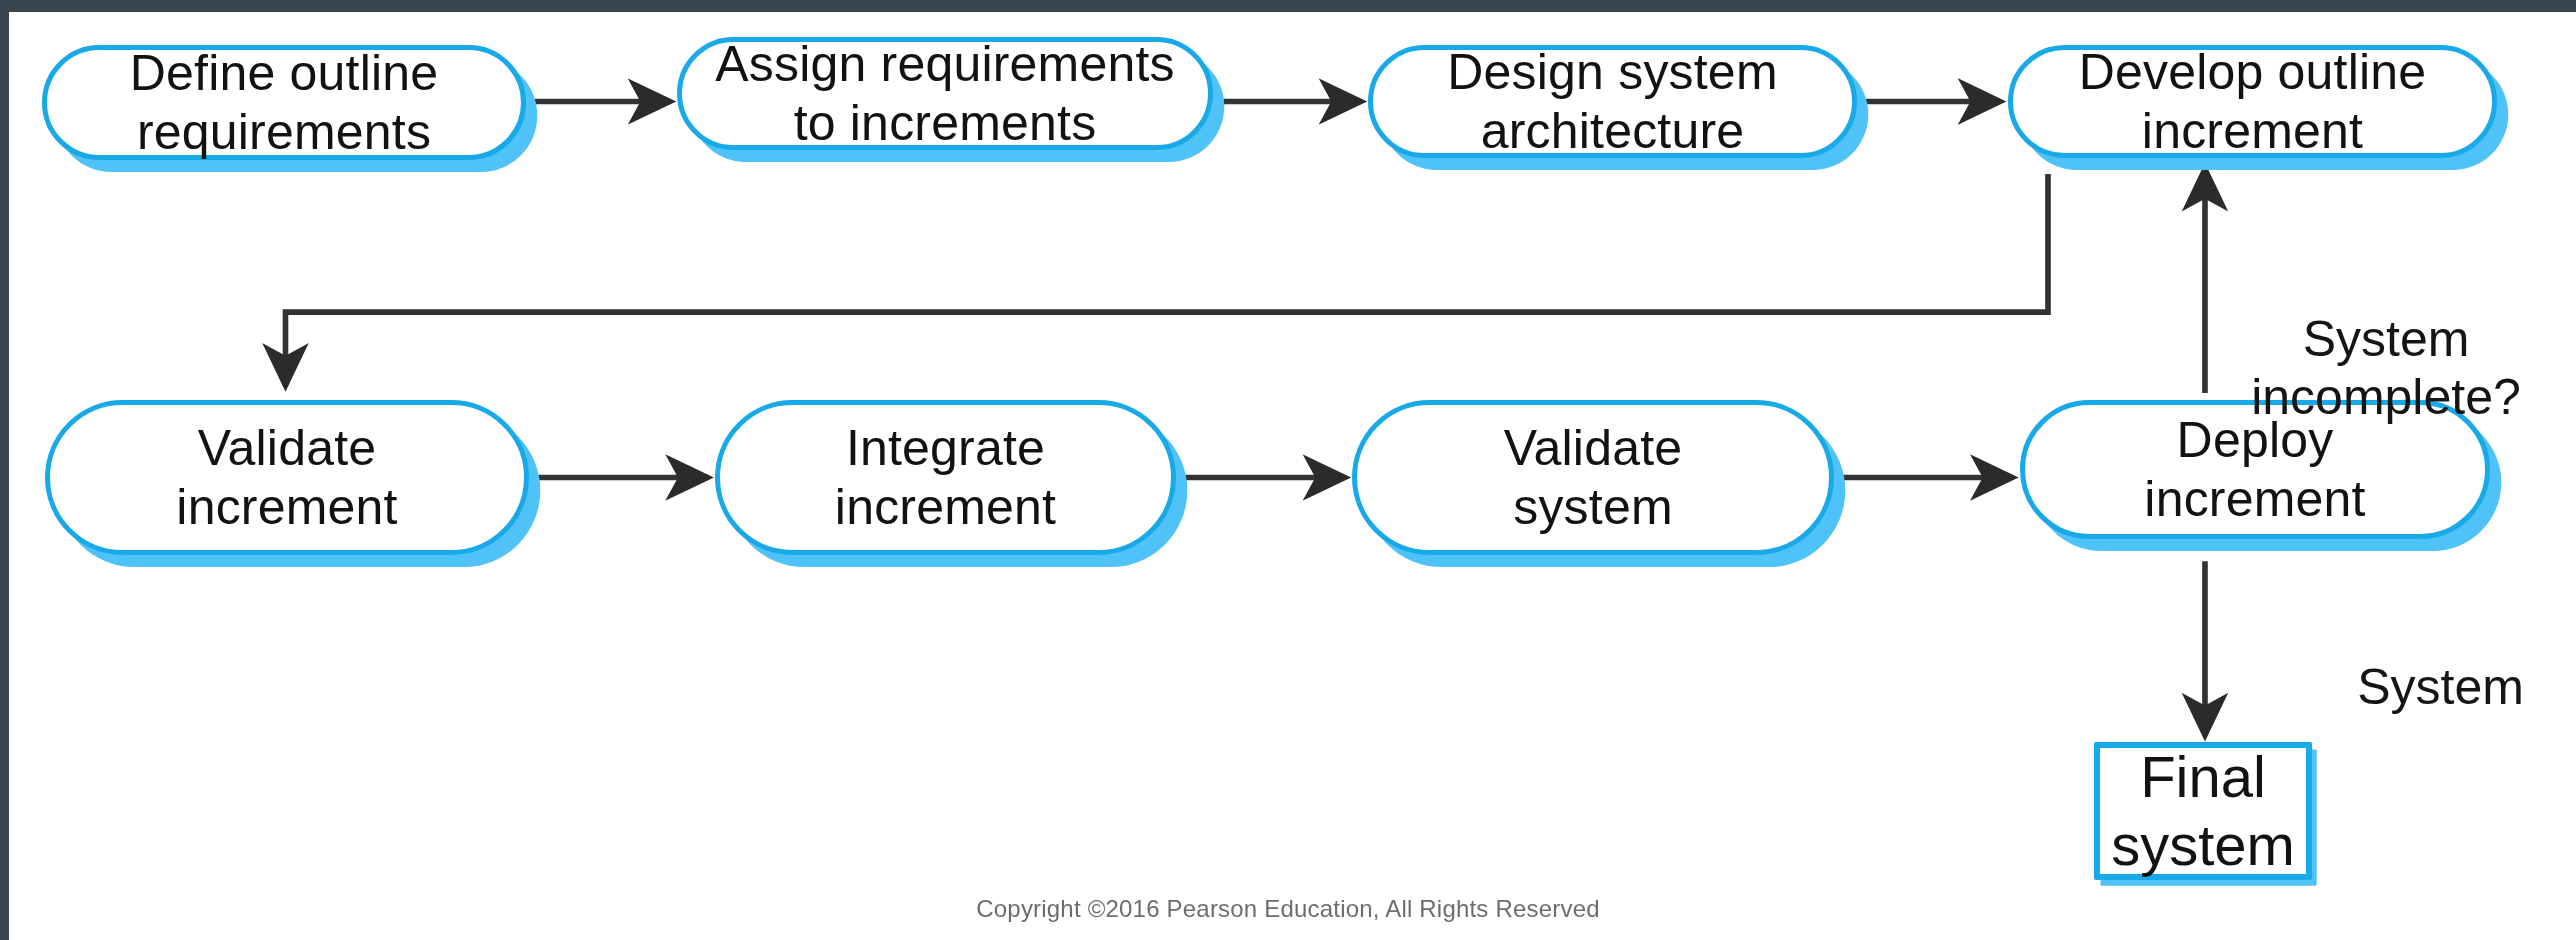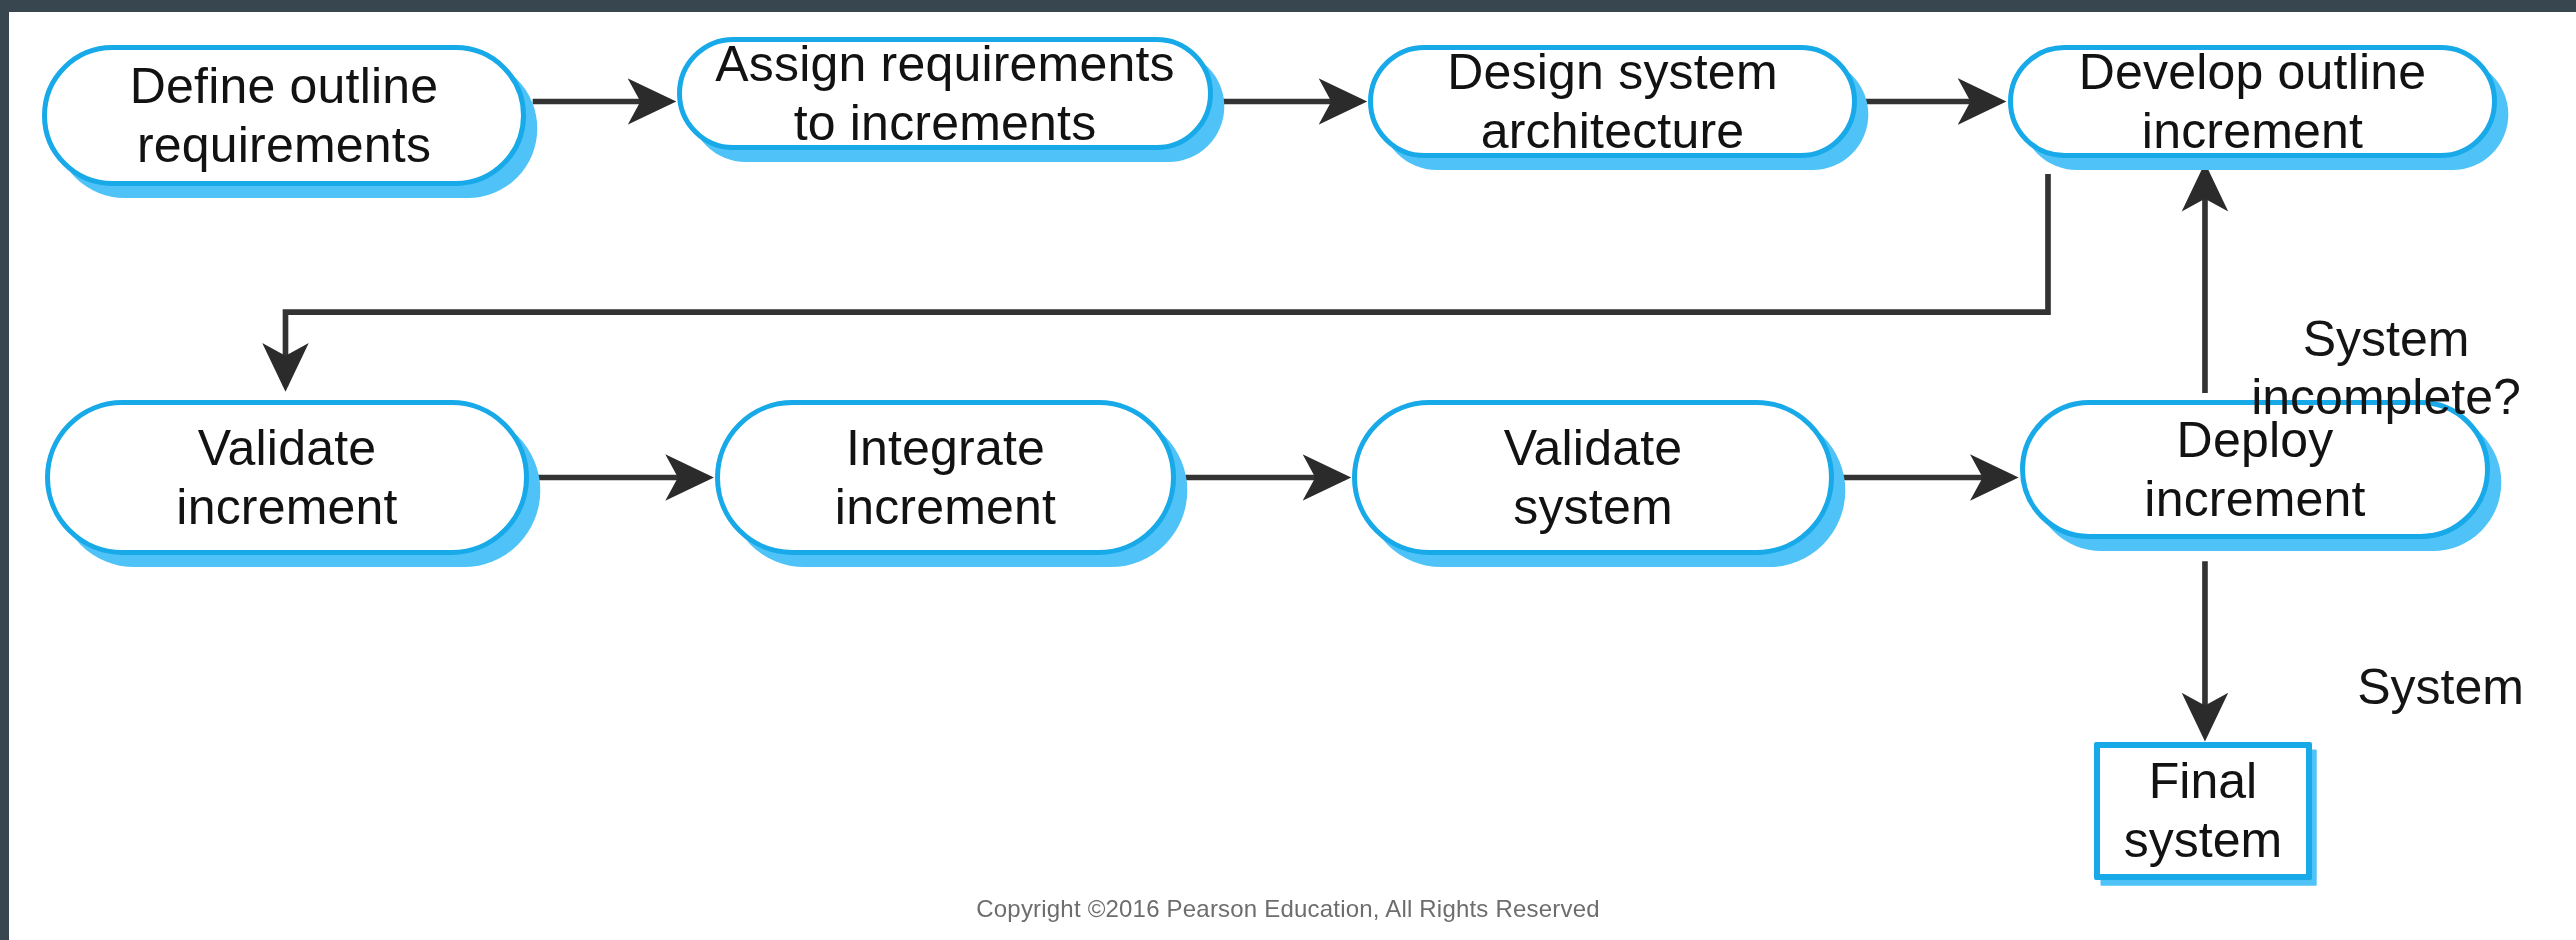--- a/index.html
+++ b/index.html
@@ -61,21 +61,21 @@
     position: absolute;
     box-sizing: border-box;
     background: #ffffff;
     border: 6.6px solid #17a9e8;
     border-radius: 1.9px;
     display: flex;
     align-items: center;
     justify-content: center;
     text-align: center;
     color: #121212;
-    font-size: 50px;
+    font-size: 58px;
     line-height: 1.18;
     box-shadow: 5.6px 6.6px 0 -0.9px #4fc3f7;
   }
 
   
   .annotation {
     position: absolute;
     color: #151515;
     font-size: 50px;
     line-height: 1.16;
@@ -119,21 +119,21 @@
 
       <line x1="569" y1="508" x2="752" y2="508"></line>
       <line x1="1256" y1="508" x2="1430" y2="508"></line>
       <line x1="1956" y1="508" x2="2140" y2="508"></line>
 
       <line x1="2345" y1="418" x2="2345" y2="180"></line>
       <line x1="2345" y1="597" x2="2345" y2="782"></line>
     </g>
   </svg>
 
-  <div class="node" style="left:42px; top:45px; width:484px; height:141px;">
+  <div class="node" style="left:42px; top:45px; width:484px; height:115px;">
     <span class="label"><span>Define outline</span><br><span>requirements</span></span>
   </div>
 
   <div class="node" style="left:677px; top:37px; width:536px; height:113px;">
     <span class="label"><span>Assign requirements</span><br><span>to increments</span></span>
   </div>
 
   <div class="node" style="left:1368px; top:45px; width:489px; height:113px;">
     <span class="label"><span>Design system</span><br><span>architecture</span></span>
   </div>

